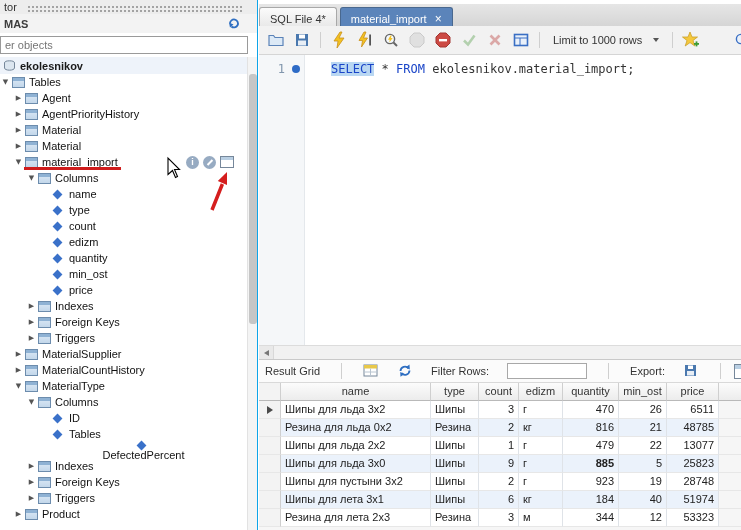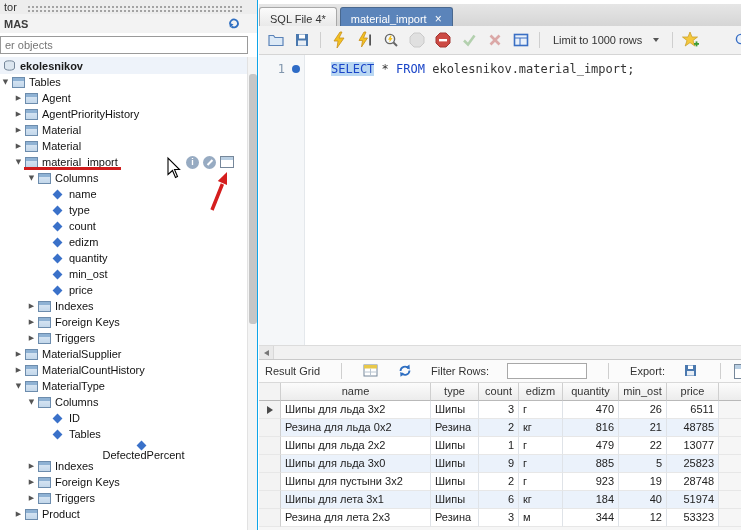--- a/index.html
+++ b/index.html
@@ -464,21 +464,21 @@
           <div class="g-cell data num" style="width: 48px;">22</div>
           <div class="g-cell data num" style="width: 52px;">13077</div>
           <div class="g-cell g-fill"></div>
         </div>
         <div class="g-row alt">
           <div class="g-cell g-selcell"></div>
           <div class="g-cell data" style="width: 150px;">Шипы для льда 3x0</div>
           <div class="g-cell data" style="width: 48px;">Шипы</div>
           <div class="g-cell data num" style="width: 40px;">9</div>
           <div class="g-cell data" style="width: 44px;">г</div>
-          <div class="g-cell data num" style="width: 56px;">885</div>
+          <div class="g-cell data num" style="width: 56px; font-weight: bold;">885</div>
           <div class="g-cell data num" style="width: 48px;">5</div>
           <div class="g-cell data num" style="width: 52px;">25823</div>
           <div class="g-cell g-fill"></div>
         </div>
         <div class="g-row">
           <div class="g-cell g-selcell"></div>
           <div class="g-cell data" style="width: 150px;">Шипы для пустыни 3x2</div>
           <div class="g-cell data" style="width: 48px;">Шипы</div>
           <div class="g-cell data num" style="width: 40px;">2</div>
           <div class="g-cell data" style="width: 44px;">г</div>

